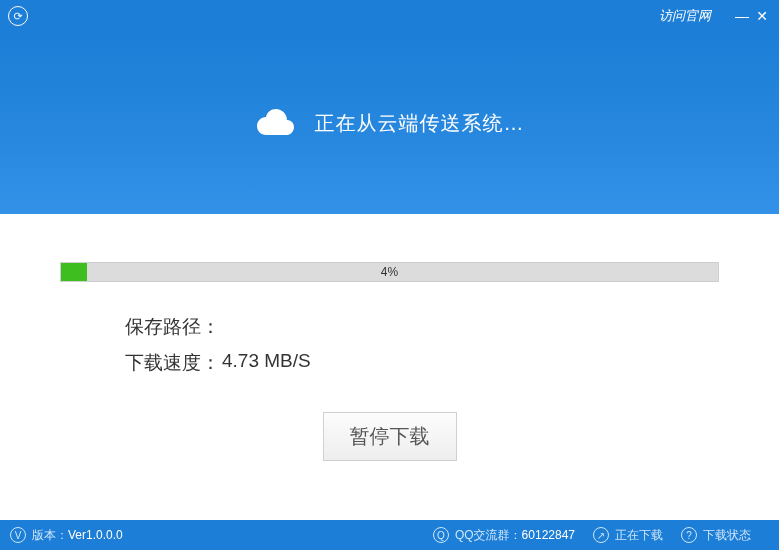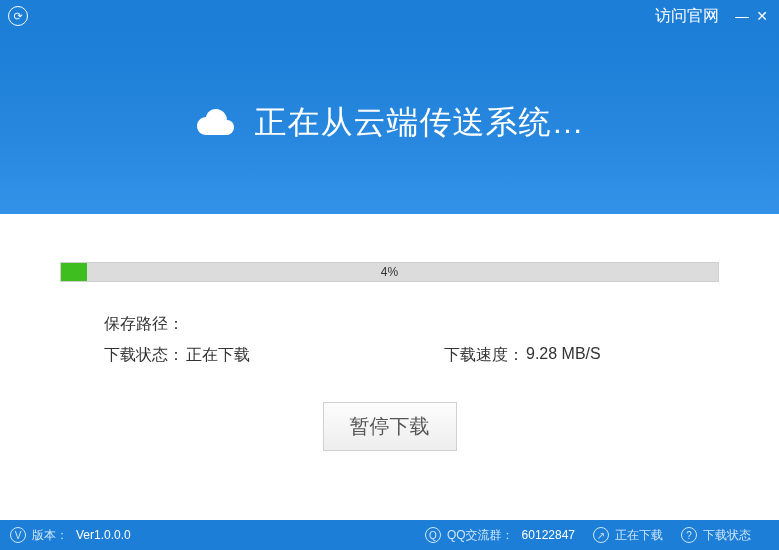--- a/index.html
+++ b/index.html
@@ -35,23 +35,24 @@
   align-items: center;
   justify-content: center;
   margin-right: 8px;
 }
 .titlebar .logo-inner {
   font-size: 11px;
   color: #fff;
 }
 .titlebar .spacer { flex: 1; }
 .titlebar .link {
-  font-size: 16px;
-  margin-right: 12px;
-  cursor: pointer;
+  font-size: 13px;
+  margin-right: 20px;
+  cursor: pointer;
+  font-style: italic;
 }
 .titlebar .ctrl {
   width: 18px;
   text-align: center;
   font-size: 14px;
   cursor: pointer;
   margin-left: 2px;
 }
 .hero {
   height: 182px;
@@ -61,21 +62,21 @@
   justify-content: center;
   color: #fff;
 }
 .hero-inner {
   display: flex;
   align-items: center;
   gap: 14px;
 }
 .cloud-icon svg { display: block; }
 .hero-text {
-  font-size: 32px;
+  font-size: 20px;
   letter-spacing: 1px;
 }
 .content {
   flex: 1;
   background: #fff;
   padding: 48px 60px 0 60px;
 }
 .progress-outer {
   width: 100%;
   height: 20px;
@@ -92,22 +93,22 @@
 .progress-label {
   position: absolute;
   top: 0; left: 0; right: 0; bottom: 0;
   display: flex;
   align-items: center;
   justify-content: center;
   font-size: 12px;
   color: #333;
 }
 .info {
-  margin-left: 44px;
-  font-size: 16px;
+  margin-left: 65px;
+  font-size: 19px;
   color: #333;
 }
 .info-row {
   display: flex;
   margin-bottom: 10px;
 }
 .info-row .left {
   width: 340px;
   display: flex;
 }
@@ -151,21 +152,21 @@
   font-size: 10px;
   margin-right: 6px;
 }
 .footer .fitem {
   display: flex;
   align-items: center;
   margin-right: 18px;
   cursor: pointer;
 }
 .footer .spacer { flex: 1; }
-.footer .fval { color: #fff; margin-left: 8px; }
+.footer .fval { color: #fff; }
 </style>
 </head>
 <body>
 
 <div class="window">
 
   <div class="titlebar">
     <div class="logo">
       <span class="logo-inner">⟳</span>
     </div>
@@ -193,27 +194,23 @@
       <div class="progress-label">4%</div>
     </div>
 
     <div class="info">
       <div class="info-row">
         <div class="left">
           <span class="lbl">保存路径：</span>
         </div>
       </div>
       <div class="info-row">
-        <div class="left">
-          <span class="lbl">下载状态：</span>
-          <span class="val">正在下载</span>
-        </div>
         <div class="right">
           <span class="lbl">下载速度：</span>
-          <span class="val">9.28 MB/S</span>
+          <span class="val">4.73 MB/S</span>
         </div>
       </div>
     </div>
 
     <div class="btn-row">
       <button class="pause-btn">暂停下载</button>
     </div>
 
   </div>
 

